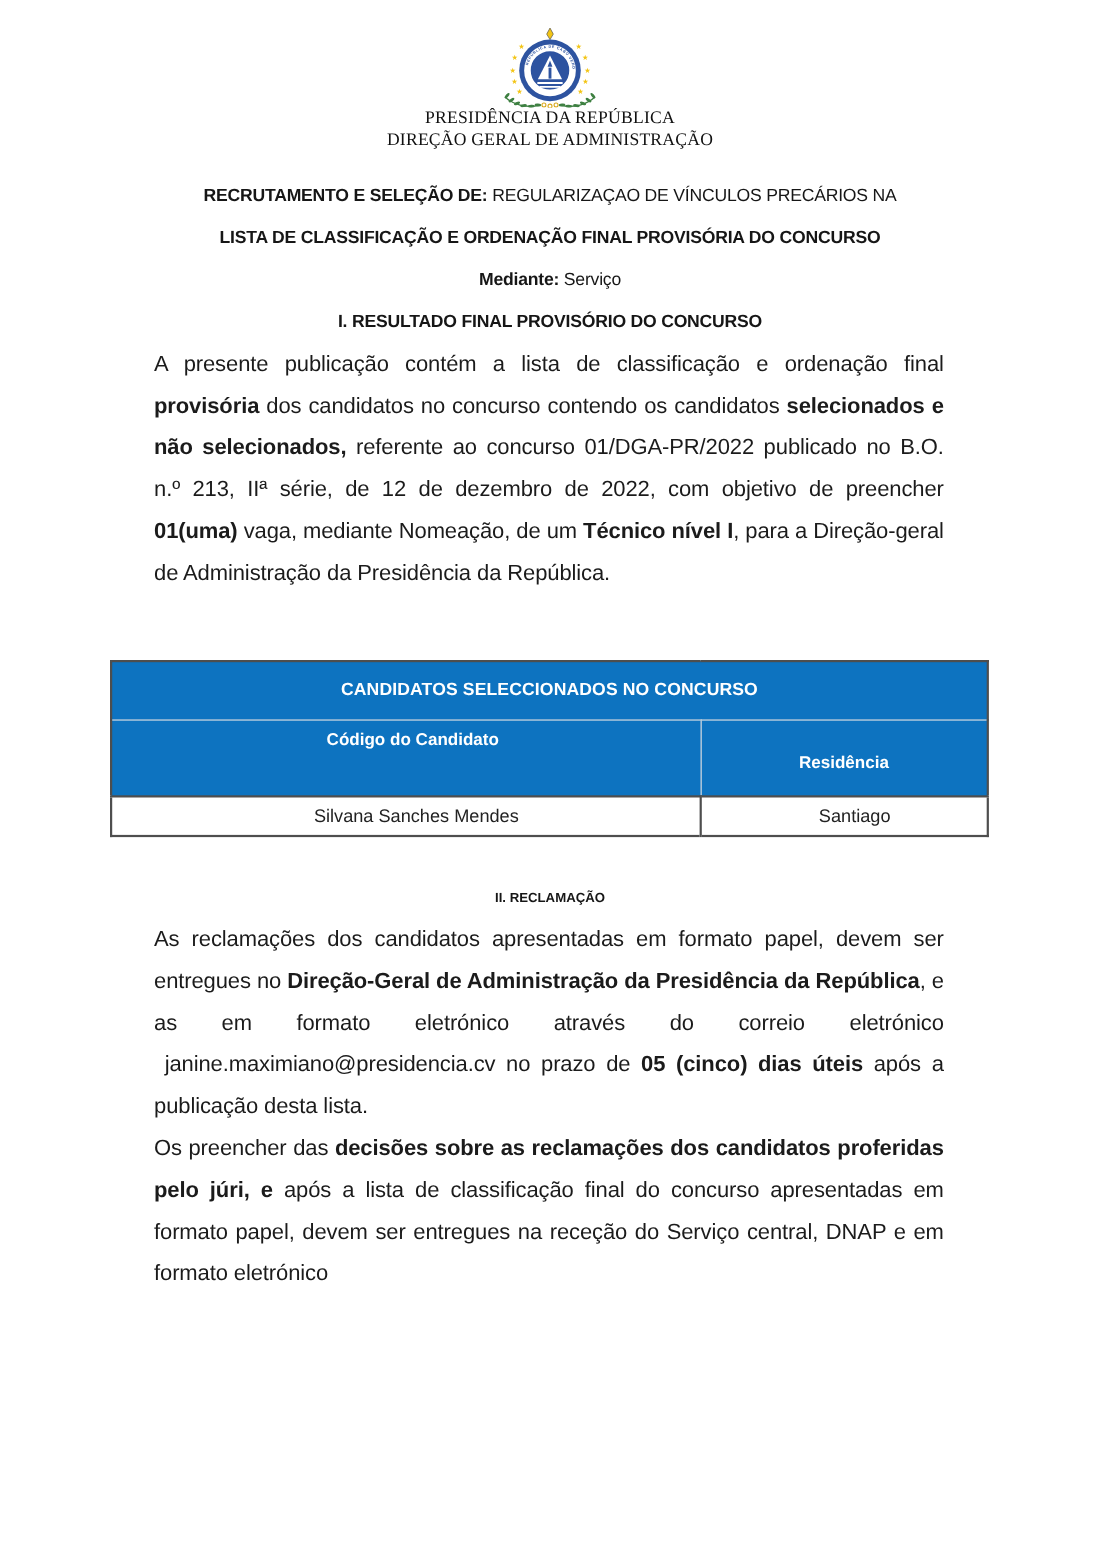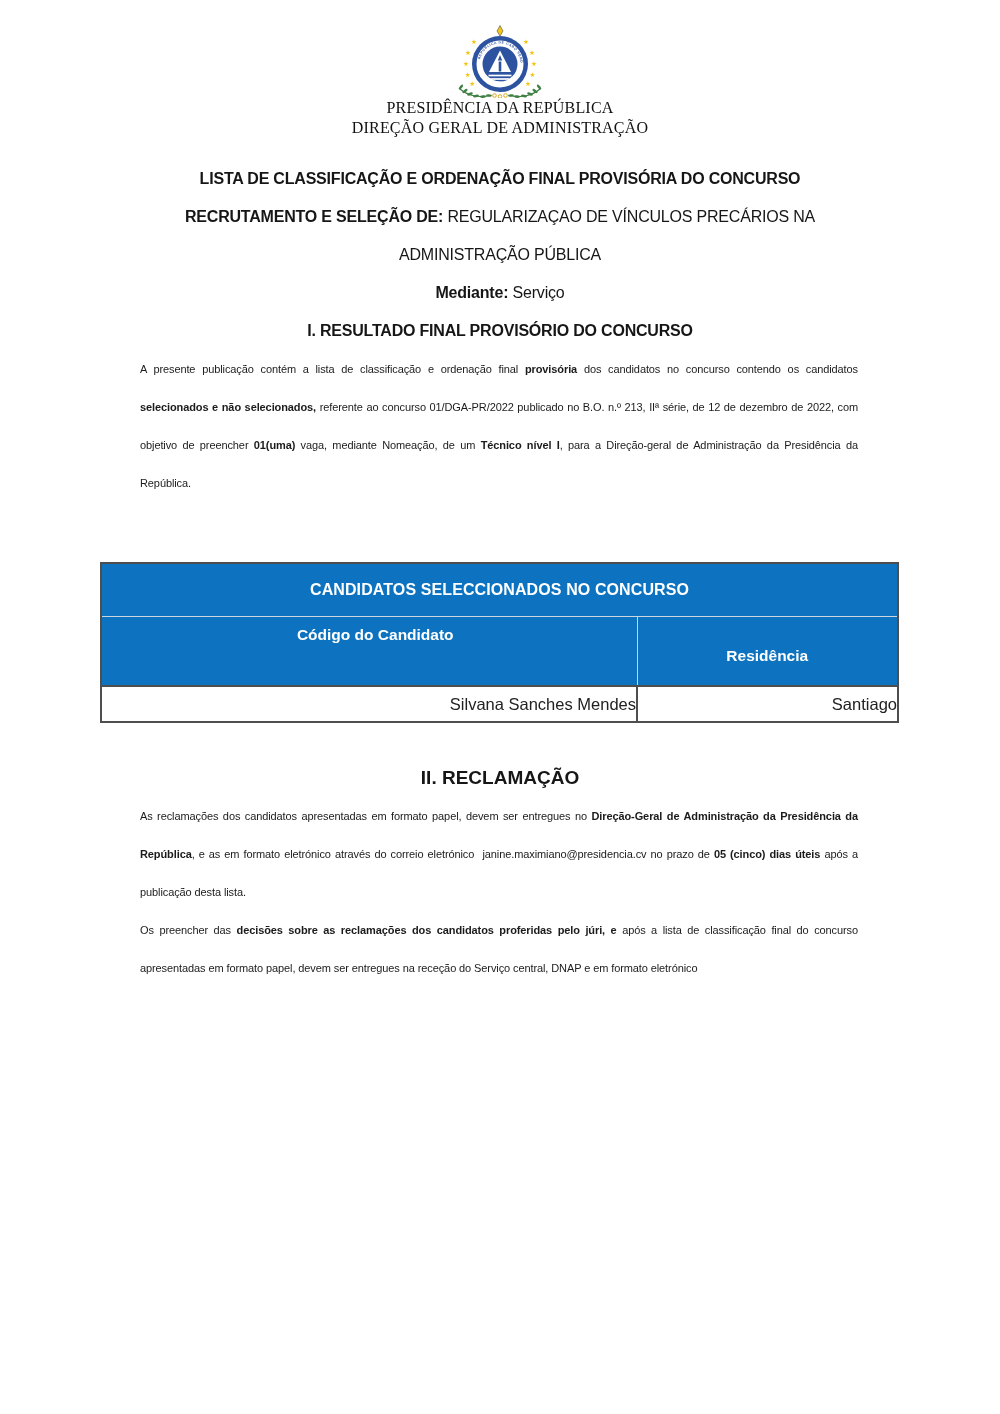--- a/index.html
+++ b/index.html
@@ -21,21 +21,21 @@
   
   .titleblock {
     margin-top:22px; text-align:center; font-weight:bold;
     font-size:16px; line-height:38px; letter-spacing:-0.2px; color:#161616;
   }
   .reg { font-weight:400; }
 
   
   .para {
     margin:0 0 0 140px; width:718px;
-    font-size:11px; line-height:38px; text-align:justify;
+    font-size:20px; line-height:38px; text-align:justify;
     letter-spacing:-0.1px; color:#1b1b1b;
   }
   .b { font-weight:bold; }
 
   
   table.cand {
     margin:60px 0 0 100px; width:797px;
     border-collapse:collapse; table-layout:fixed;
     border:2px solid #4e4e4e;
   }
@@ -45,28 +45,28 @@
     height:52px; text-align:center; letter-spacing:0.1px;
     border-bottom:1px solid #ccd5dd;
   }
   .cand .h2 {
     background:#0d73c0; color:#fff; font-weight:bold; font-size:15.5px;
     height:58px; text-align:center;
   }
   .cand .h2.codigo { vertical-align:top; padding-top:9px; border-right:1px solid #ccd5dd;padding-left:12px; }
   .cand .h2.resid  { vertical-align:middle; padding-top:10px; }
   .cand td {
-    background:#fff; height:34px; text-align:right; font-size:16.5px;
+    background:#fff; height:34px; text-align:center; font-size:16.5px;
     border-top:2px solid #4e4e4e; color:#222;padding-left:19px;
   }
   .cand td.codigo { border-right:2px solid #4e4e4e; }
 
   
   .heading {
-    text-align:center; font-weight:bold; font-size:19px;
+    text-align:center; font-weight:bold; font-size:12px;
     line-height:38px; color:#161616;
   }
   .mt-recl { margin-top:36px; }
   .mt-rec  { margin-top:37px; }
 </style>
 </head>
 <body>
 
 <div>
 
@@ -128,23 +128,22 @@
         <circle cx="50.5" cy="71.5" r="1.8"></circle>
         <circle cx="56" cy="72.5" r="1.8"></circle>
         <circle cx="61.5" cy="71.5" r="1.8"></circle>
       </g>
     </svg>
     <div class="org">PRESIDÊNCIA DA REPÚBLICA</div>
     <div class="org">DIREÇÃO GERAL DE ADMINISTRAÇÃO</div>
   </div>
 
   <div class="titleblock">
+    <div><span>RECRUTAMENTO E SELEÇÃO DE:</span><span class="reg"> REGULARIZAÇAO DE VÍNCULOS PRECÁRIOS NA</span></div>
     <div>LISTA DE CLASSIFICAÇÃO E ORDENAÇÃO FINAL PROVISÓRIA DO CONCURSO</div>
-    <div><span>RECRUTAMENTO E SELEÇÃO DE:</span><span class="reg"> REGULARIZAÇAO DE VÍNCULOS PRECÁRIOS NA</span></div>
-    <div class="reg">ADMINISTRAÇÃO PÚBLICA</div>
     <div><span>Mediante:</span><span class="reg"> Serviço</span></div>
     <div>I. RESULTADO FINAL PROVISÓRIO DO CONCURSO</div>
   </div>
 
   <p class="para"><span>A presente publicação contém a lista de classificação e ordenação final </span><span class="b">provisória</span><span> dos candidatos no concurso contendo os candidatos </span><span class="b">selecionados e não selecionados,</span><span> referente ao concurso 01/DGA-PR/2022 publicado no B.O. n.º 213, IIª série, de 12 de dezembro de 2022, com objetivo de preencher </span><span class="b">01(uma)</span><span> vaga, mediante Nomeação, de um </span><span class="b">Técnico nível I</span><span>, para a Direção-geral de Administração da Presidência da República.</span></p>
 
   <table class="cand">
     <colgroup>
         <col style="width:536px">
         <col style="width:261px">

